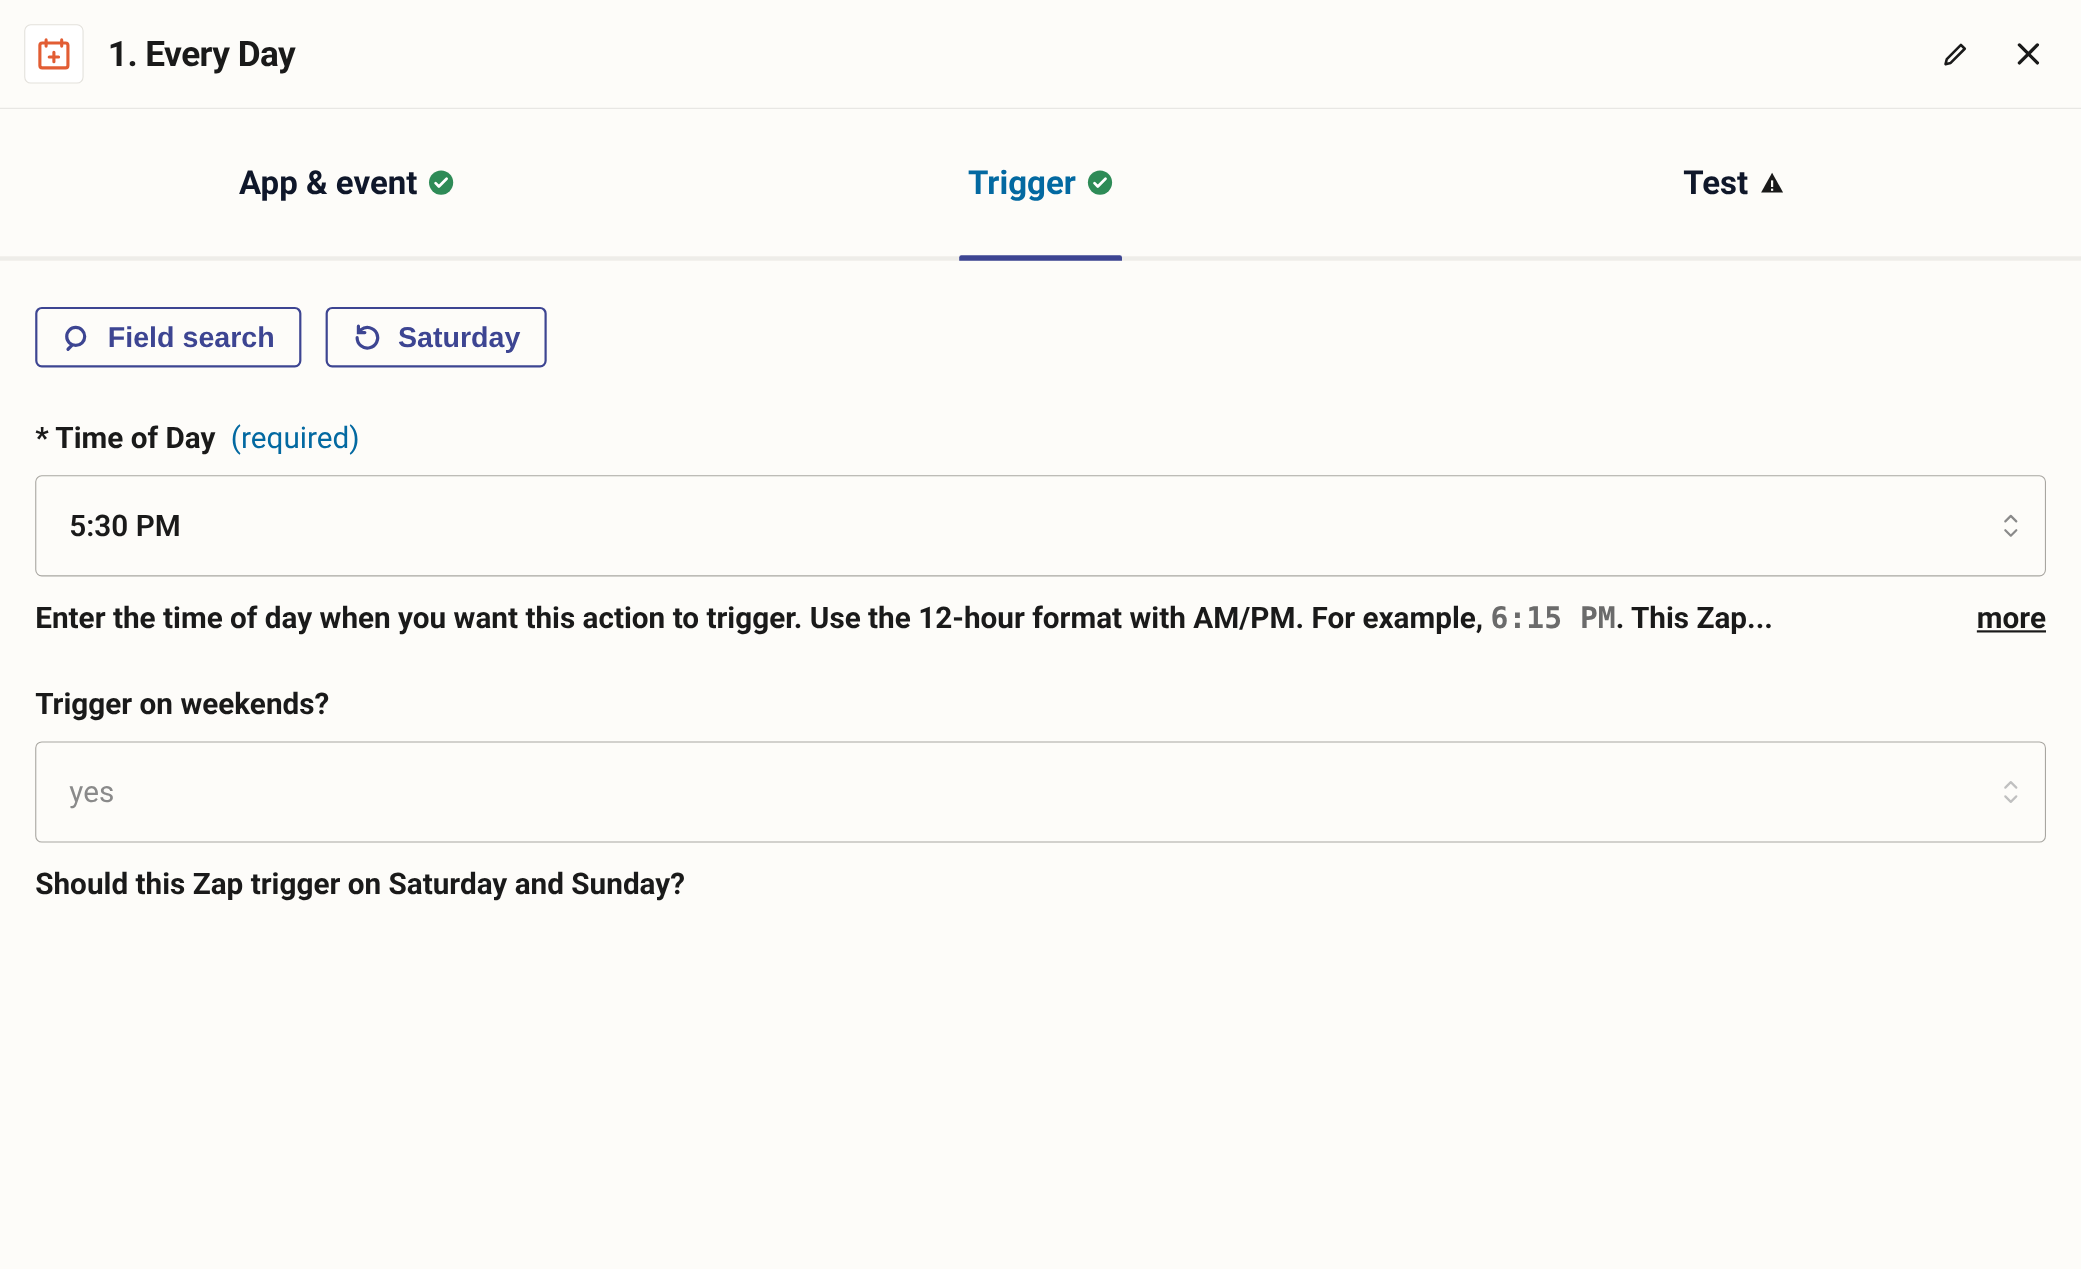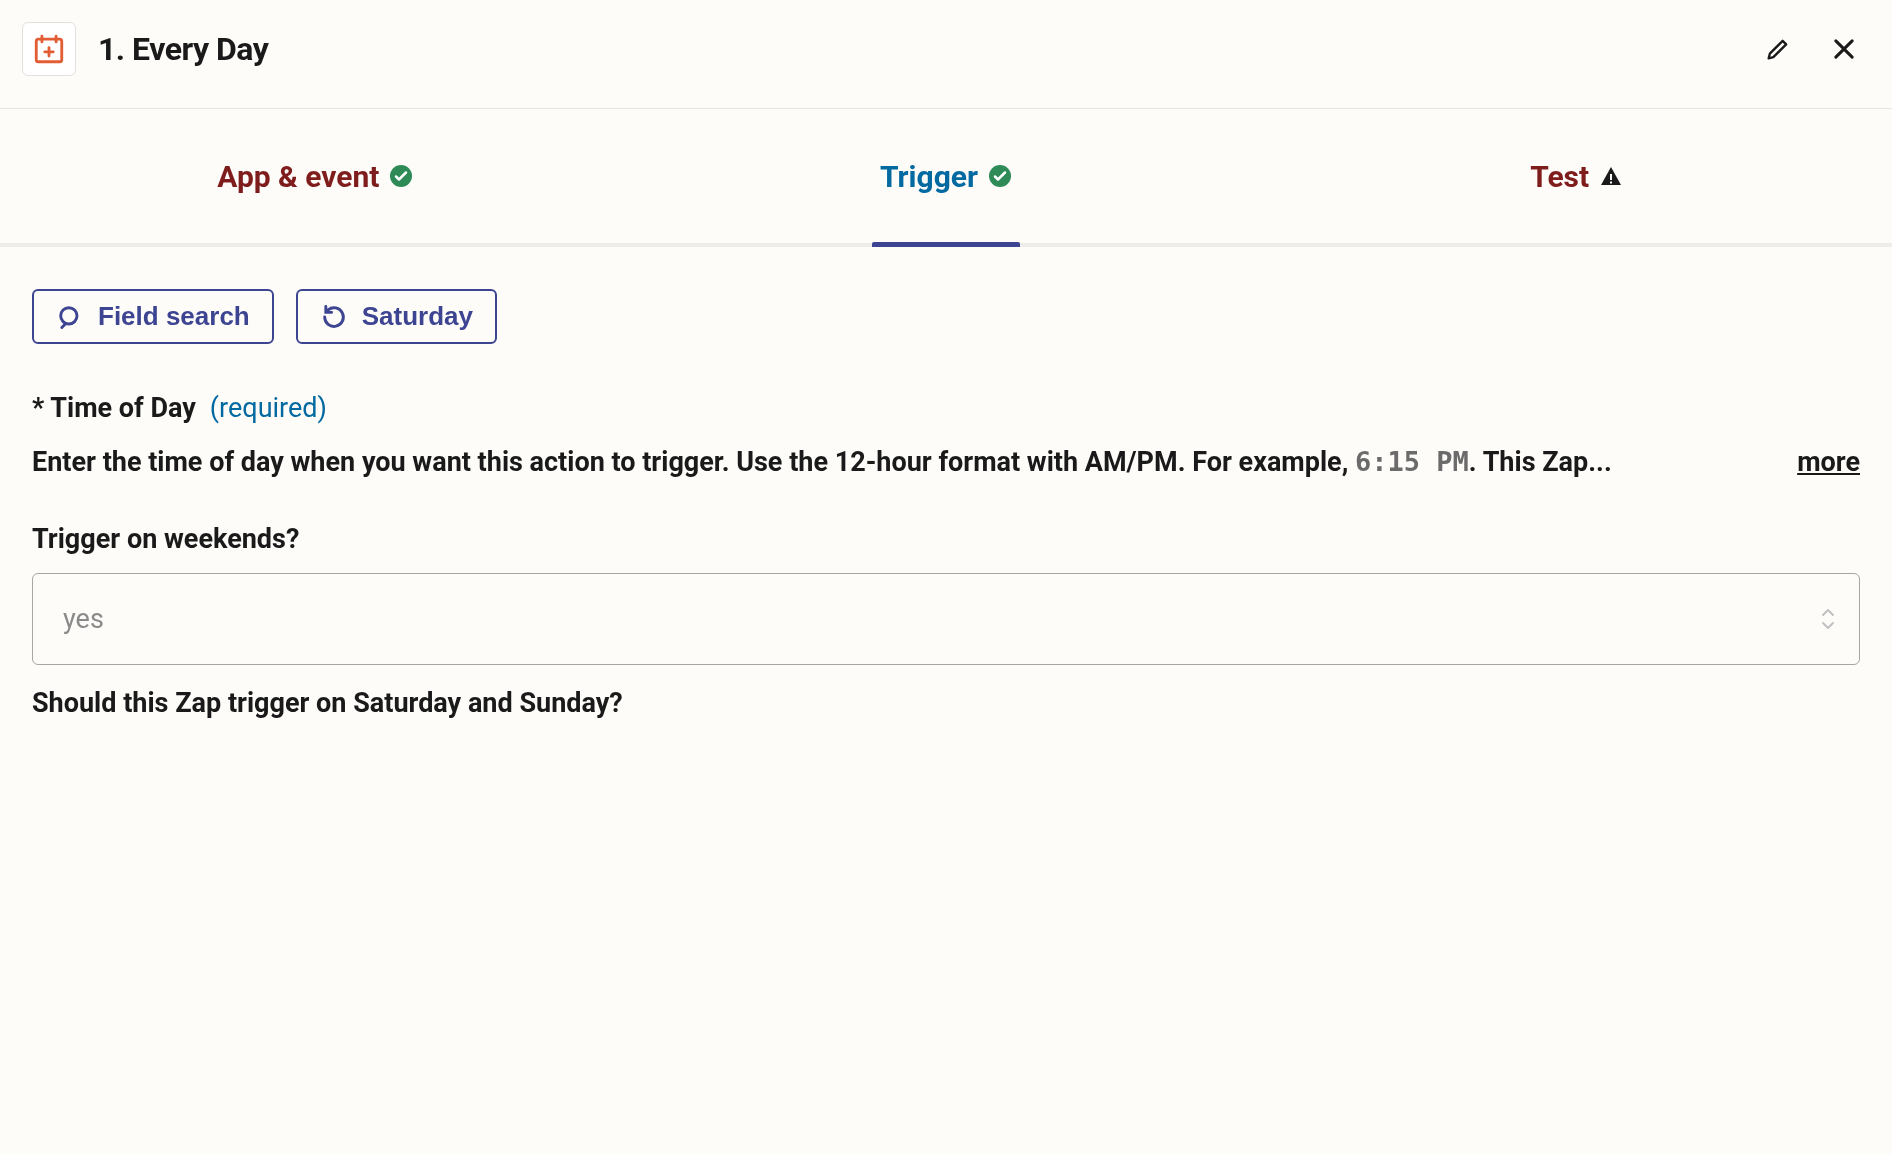--- a/index.html
+++ b/index.html
@@ -9,21 +9,21 @@
       color: #1a1a1a;
       width: 1892px;
       min-height: 1154px;
     }
 
     
     .header {
       display: flex;
       align-items: center;
       justify-content: space-between;
-      padding: 22px 28px 32px 22px;
+      padding: 22px 28px 22px 22px;
       border-bottom: 1px solid #e6e5e1;
     }
     .header-left {
       display: flex;
       align-items: center;
       gap: 22px;
     }
     .app-icon-box {
       width: 54px;
       height: 54px;
@@ -63,21 +63,21 @@
       height: 138px;
     }
     .tab {
       flex: 1;
       display: flex;
       align-items: center;
       justify-content: center;
       gap: 10px;
       font-size: 30px;
       font-weight: 700;
-      color: #7f1d1d;
+      color: #0f172a;
       cursor: pointer;
       position: relative;
     }
     .tab.active {
       color: #0369a1;
     }
     .tab.active::after {
       content: "";
       position: absolute;
       bottom: -4px;
@@ -273,20 +273,31 @@
         <path d="M5 3v5h5"></path>
       </svg>
       <span>Saturday</span>
     </button>
   </div>
 
   <div class="field">
     <div class="field-label-row">
       <span class="field-label"><span class="asterisk">*</span><span>Time of Day</span></span>
       <span class="field-required">(required)</span>
+    </div>
+    <div class="select-box">
+      <span class="select-value">5:30 PM</span>
+      <span class="select-chevrons">
+        <svg viewBox="0 0 18 12">
+            <path d="M4 8l5-5 5 5" stroke="#8a8a8a" stroke-width="2" fill="none" stroke-linecap="round" stroke-linejoin="round"></path>
+          </svg>
+        <svg viewBox="0 0 18 12">
+            <path d="M4 4l5 5 5-5" stroke="#8a8a8a" stroke-width="2" fill="none" stroke-linecap="round" stroke-linejoin="round"></path>
+          </svg>
+      </span>
     </div>
     <div class="field-help">
       <span class="field-help-text">
         <span>Enter the time of day when you want this action to trigger. Use the 12-hour format with AM/PM. For example, </span><span class="code">6:15 PM</span><span>. This Zap...</span>
       </span>
       <span class="more-link">more</span>
     </div>
   </div>
 
   <div class="field">

